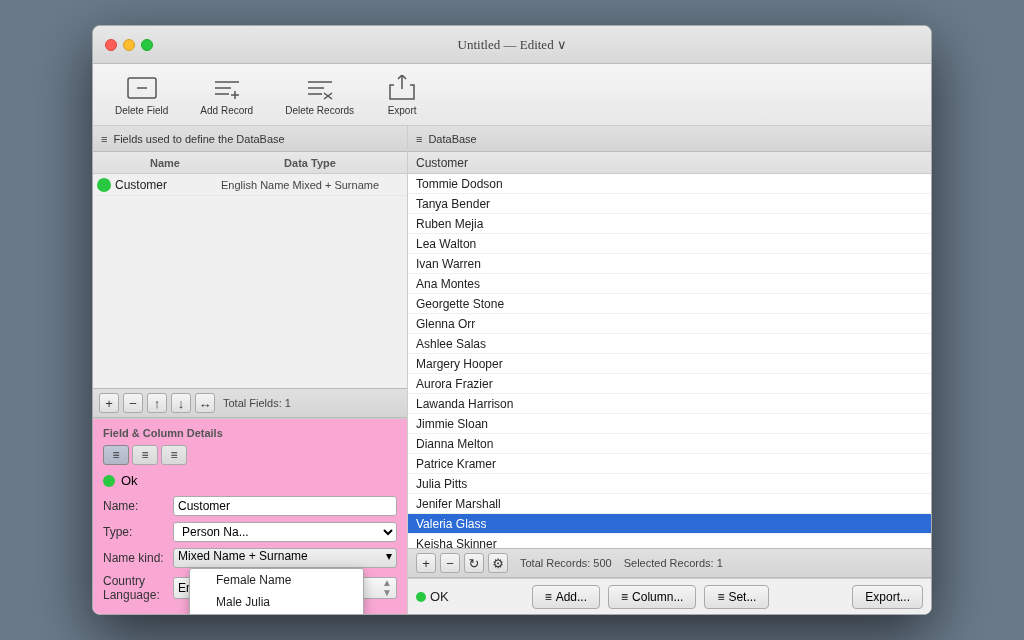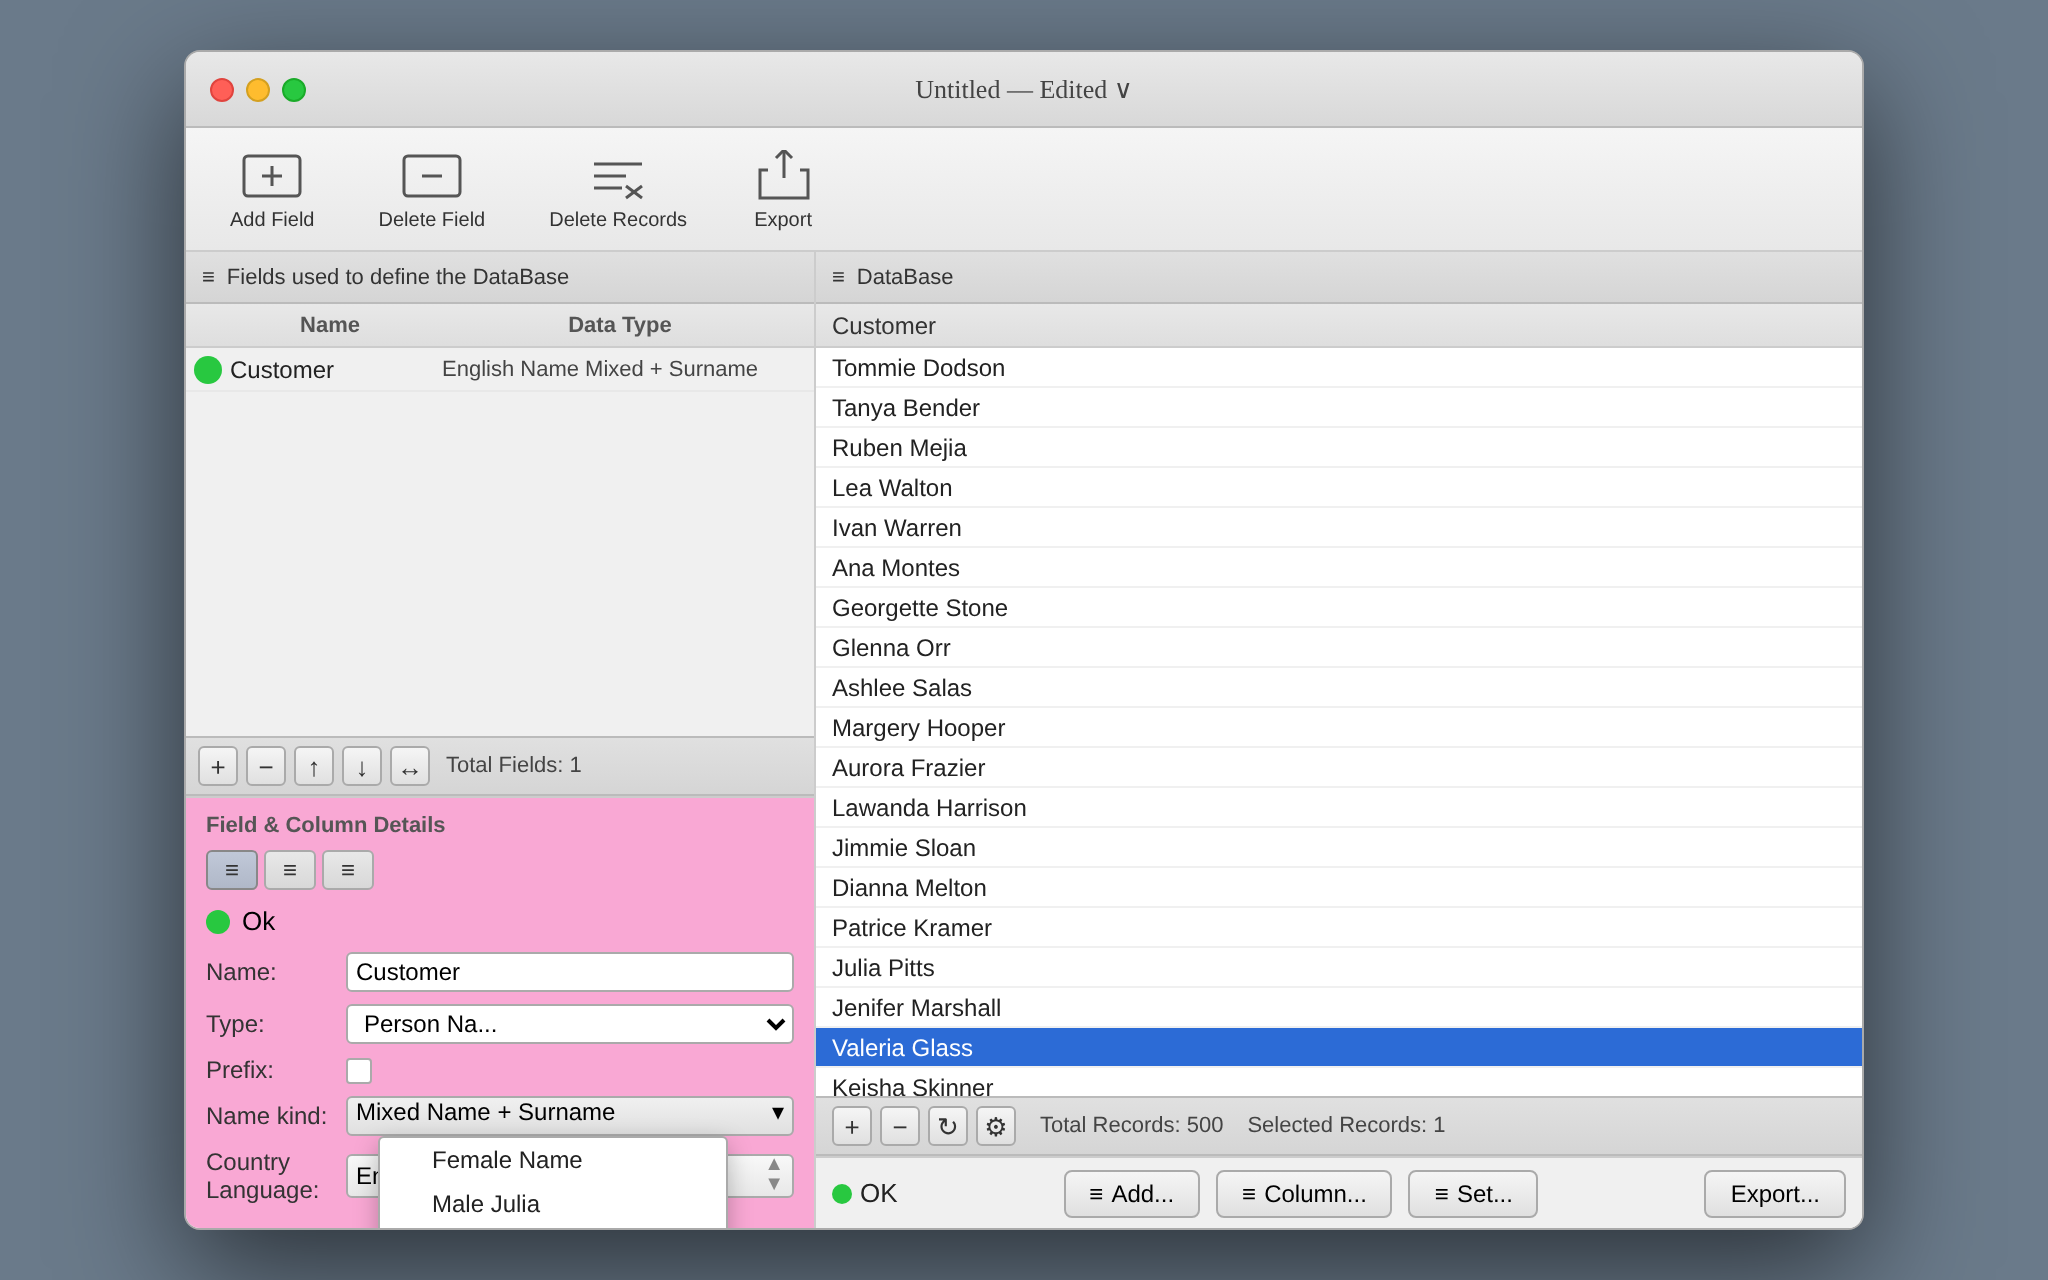--- a/index.html
+++ b/index.html
@@ -446,34 +446,36 @@
       <div class="traffic-light tl-max"></div>
     </div>
     <span class="title-text">Untitled — Edited ∨</span>
   </div>
 
   <div class="toolbar">
     <div class="toolbar-btn">
       <div class="toolbar-icon">
         <svg width="32" height="26" viewBox="0 0 32 26">
           <rect x="2" y="3" width="28" height="20" rx="2" fill="none" stroke="#555" stroke-width="1.5"></rect>
-          <line x1="16" y1="8" x2="16" y2="18" stroke="#555" stroke-width="1.5"></line>
           <line x1="11" y1="13" x2="21" y2="13" stroke="#555" stroke-width="1.5"></line>
         </svg>
       </div>
-      <span class="toolbar-label">Add Field</span>
+      <span class="toolbar-label">Delete Field</span>
     </div>
     <div class="toolbar-btn">
       <div class="toolbar-icon">
         <svg width="32" height="26" viewBox="0 0 32 26">
-          <rect x="2" y="3" width="28" height="20" rx="2" fill="none" stroke="#555" stroke-width="1.5"></rect>
-          <line x1="11" y1="13" x2="21" y2="13" stroke="#555" stroke-width="1.5"></line>
+          <line x1="4" y1="7" x2="28" y2="7" stroke="#555" stroke-width="1.5"></line>
+          <line x1="4" y1="13" x2="20" y2="13" stroke="#555" stroke-width="1.5"></line>
+          <line x1="4" y1="19" x2="18" y2="19" stroke="#555" stroke-width="1.5"></line>
+          <line x1="24" y1="16" x2="24" y2="24" stroke="#555" stroke-width="1.5"></line>
+          <line x1="20" y1="20" x2="28" y2="20" stroke="#555" stroke-width="1.5"></line>
         </svg>
       </div>
-      <span class="toolbar-label">Delete Field</span>
+      <span class="toolbar-label">Add Record</span>
     </div>
     <div class="toolbar-btn">
       <div class="toolbar-icon">
         <svg width="32" height="26" viewBox="0 0 32 26">
           <line x1="4" y1="7" x2="28" y2="7" stroke="#555" stroke-width="1.5"></line>
           <line x1="4" y1="13" x2="20" y2="13" stroke="#555" stroke-width="1.5"></line>
           <line x1="4" y1="19" x2="18" y2="19" stroke="#555" stroke-width="1.5"></line>
           <line x1="20" y1="18" x2="28" y2="24" stroke="#555" stroke-width="1.5"></line>
           <line x1="28" y1="18" x2="20" y2="24" stroke="#555" stroke-width="1.5"></line>
         </svg>
@@ -535,24 +537,20 @@
         </div>
         <div class="form-row">
           <span class="form-label">Name:</span>
           <input class="form-input" type="text" value="Customer" style="">
         </div>
         <div class="form-row">
           <span class="form-label">Type:</span>
           <select class="form-select">
             <option>Person Na...</option>
           </select>
-        </div>
-        <div class="form-row">
-          <span class="form-label">Prefix:</span>
-          <div class="checkbox-small"></div>
         </div>
         <div class="namekind-row">
           <span class="form-label">Name kind:</span>
           <div class="namekind-dropdown-container">
             <div class="namekind-btn">
               <span>Mixed Name + Surname</span>
               <span>▾</span>
             </div>
 
             <div class="dropdown-menu">

